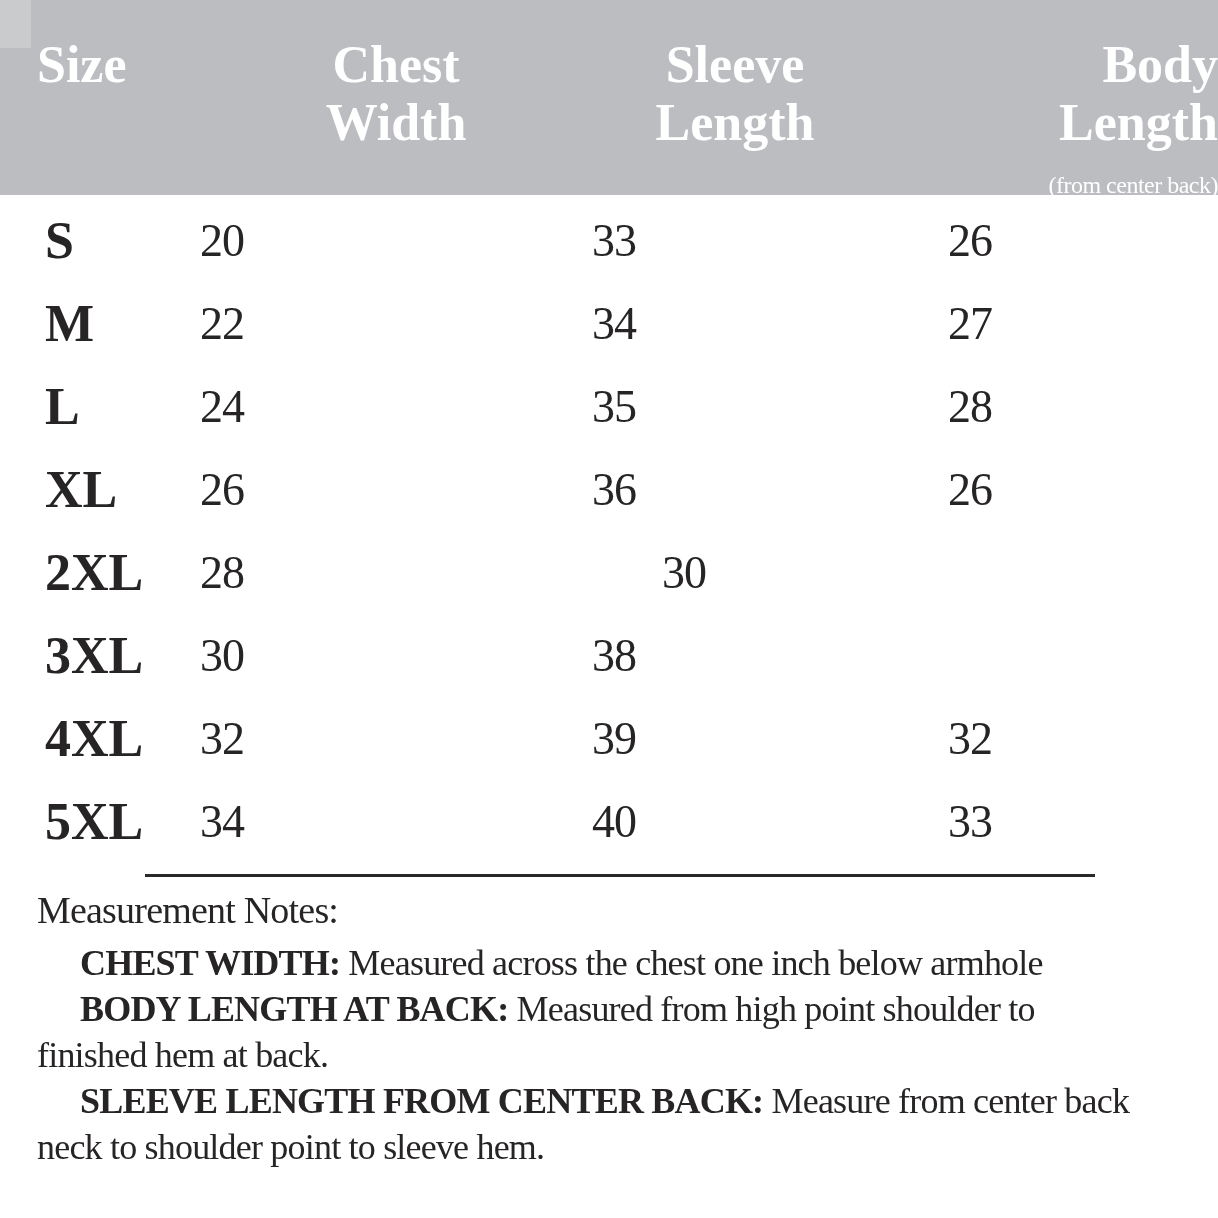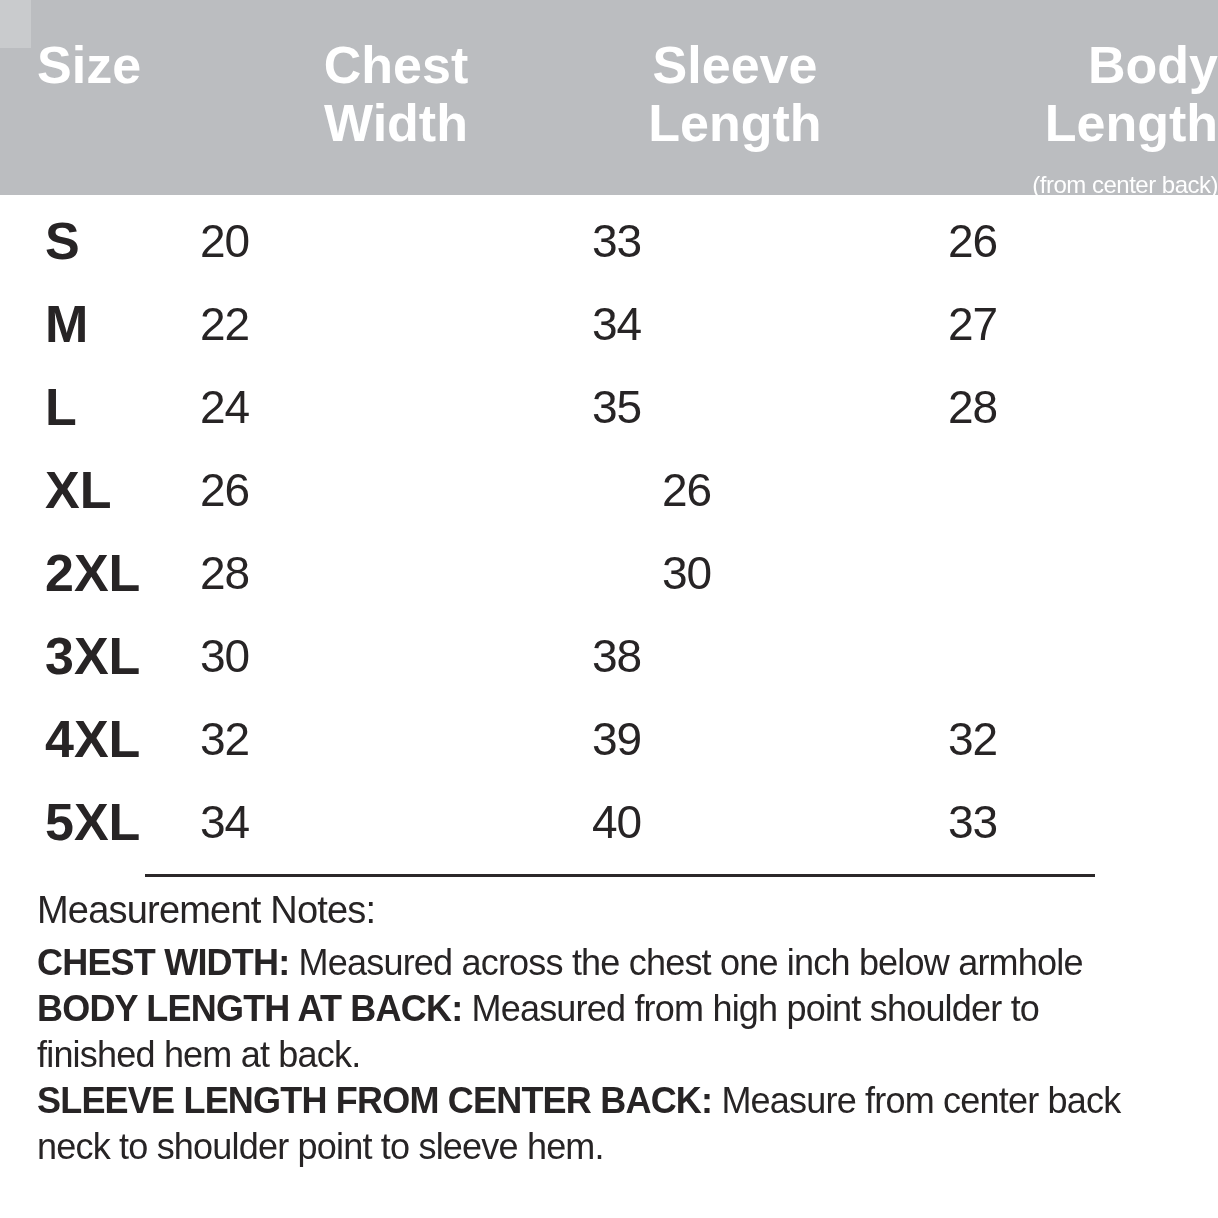--- a/index.html
+++ b/index.html
@@ -2,21 +2,21 @@
 <html><head>
 <meta charset="utf-8">
 <style>
   html, body { margin: 0; padding: 0; background: #ffffff; }
   .canvas {
     position: relative;
     width: 1218px;
     height: 1218px;
     background: #ffffff;
     overflow: hidden;
-    font-family: Liberation Sans, sans-serif;
+    font-family: Liberation Serif, serif;
     color: #272425;
   }
   
   .header {
     position: absolute;
     top: 0; left: 0;
     width: 1218px; height: 195px;
     background: #bbbdc0;
     display: grid;
     grid-template-columns: 200px 392px 286px 340px;
@@ -88,21 +88,21 @@
   .notes-title {
     font-size: 38px;
     line-height: 44px;
     margin-bottom: 8px;
   }
   .note-line {
     font-size: 36px;
     line-height: 46px;
     white-space: nowrap;
   }
-  .note-label { font-weight: bold; }
+  .note-label { font-weight: bold; margin-left: 43px; }
 </style>
 </head>
 <body>
 
 <div class="canvas">
 
   <div class="header">
     <div class="corner-patch"></div>
     <div class="hcell first">
       <span>Size</span>
@@ -137,20 +137,21 @@
     </div>
     <div class="row">
       <div class="cell size">L</div>
       <div class="cell num">24</div>
       <div class="cell num">35</div>
       <div class="cell num body">28</div>
     </div>
     <div class="row">
       <div class="cell size">XL</div>
       <div class="cell num">26</div>
+      <div class="cell num">36</div>
       <div class="cell num body">26</div>
     </div>
     <div class="row">
       <div class="cell size">2XL</div>
       <div class="cell num">28</div>
       <div class="cell num body">30</div>
     </div>
     <div class="row">
       <div class="cell size">3XL</div>
       <div class="cell num">30</div>

